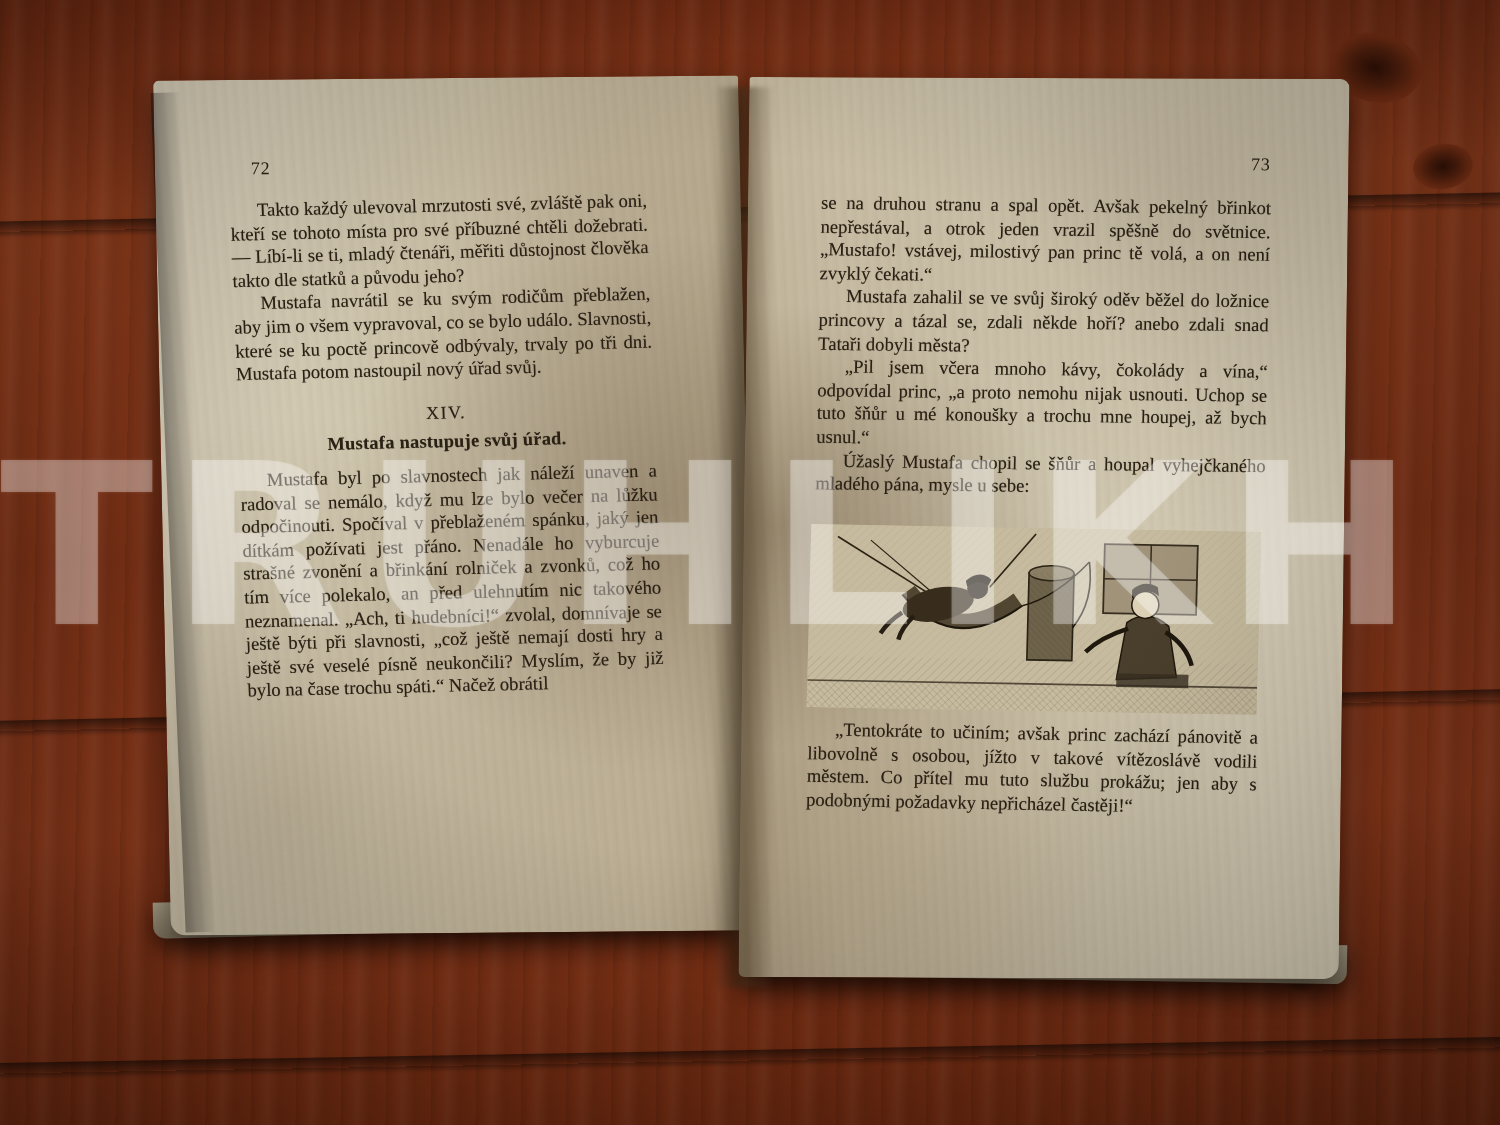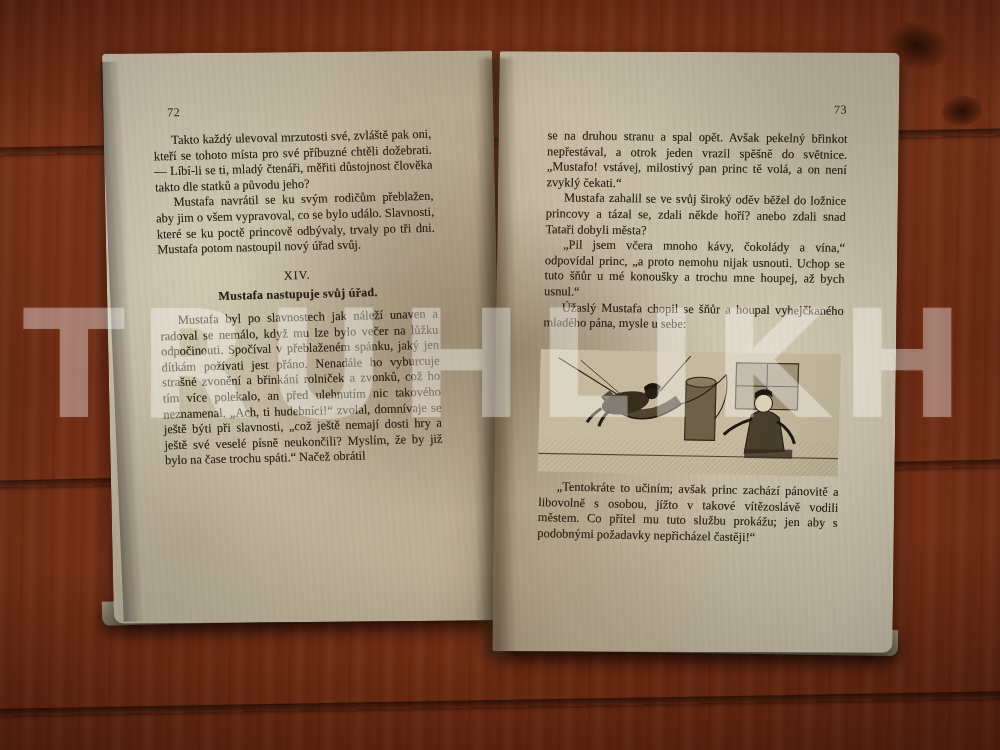--- a/index.html
+++ b/index.html
@@ -252,21 +252,20 @@
 
   
   #watermark {
     position: absolute;
     left: 0;
     top: 250px;
     width: 1000px;
     height: 230px;
     display: flex;
     align-items: center;
-    justify-content: center;
     pointer-events: none;
   }
   #watermark .wm-text {
     font-family: "DejaVu Sans", sans-serif;
     font-weight: bold;
     font-size: 150px;
     letter-spacing: 12px;
     color: rgba(255,255,255,0.30);
     text-shadow: 0 0 2px rgba(255,255,255,0.12);
     white-space: nowrap;

